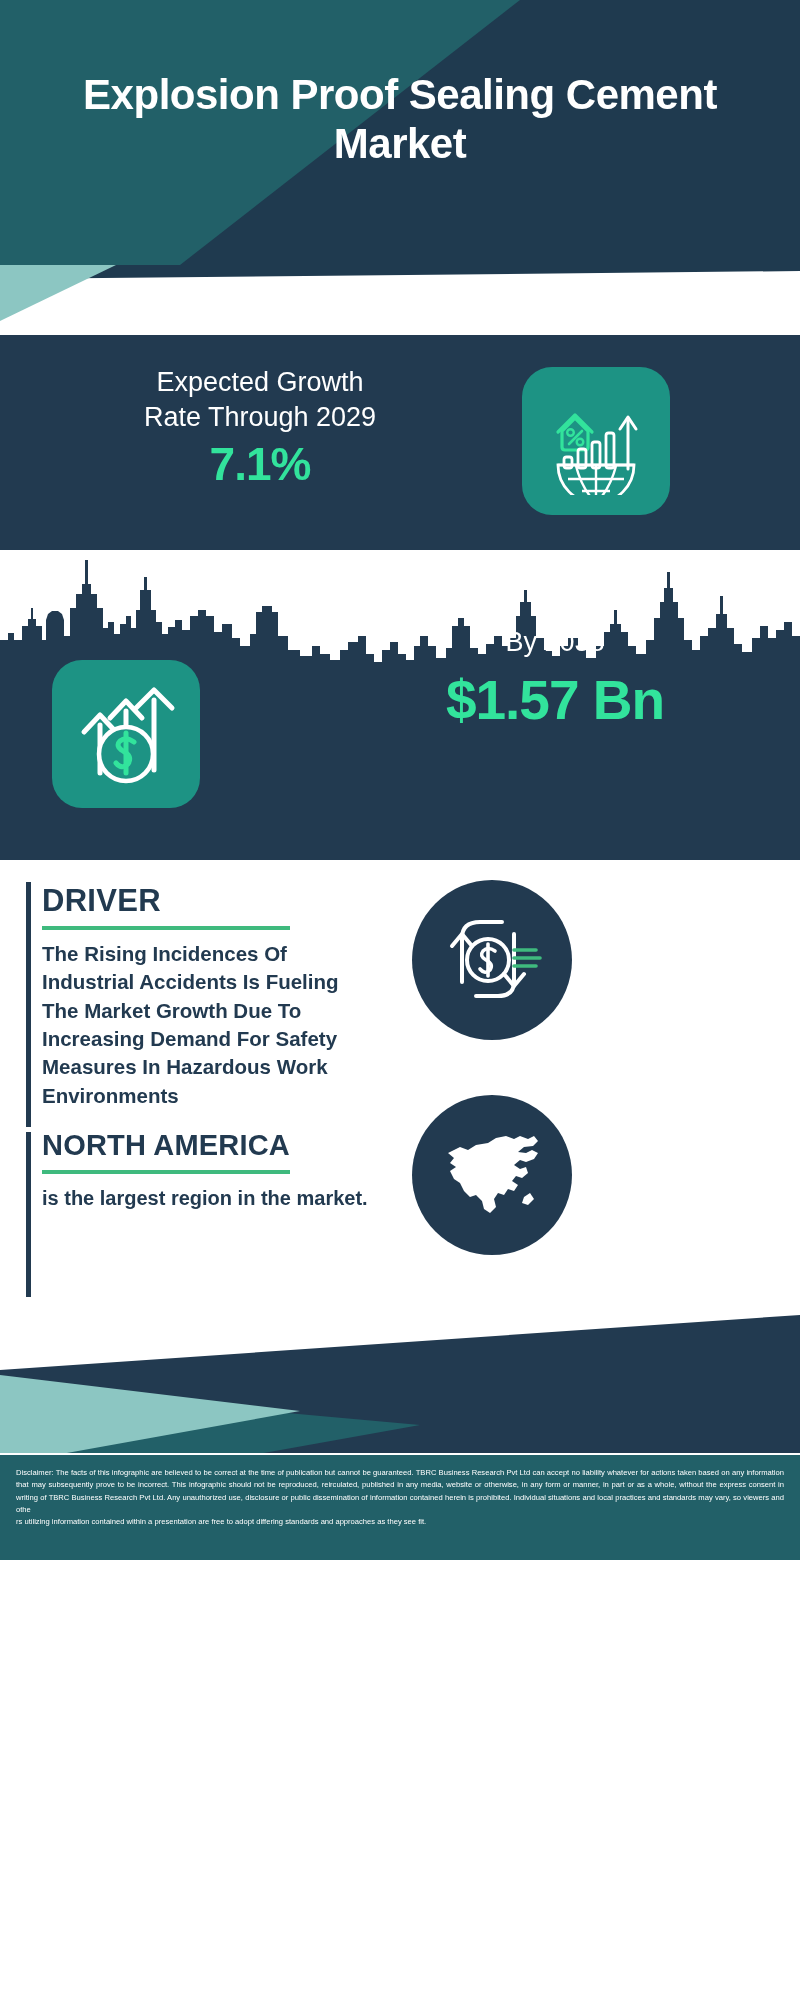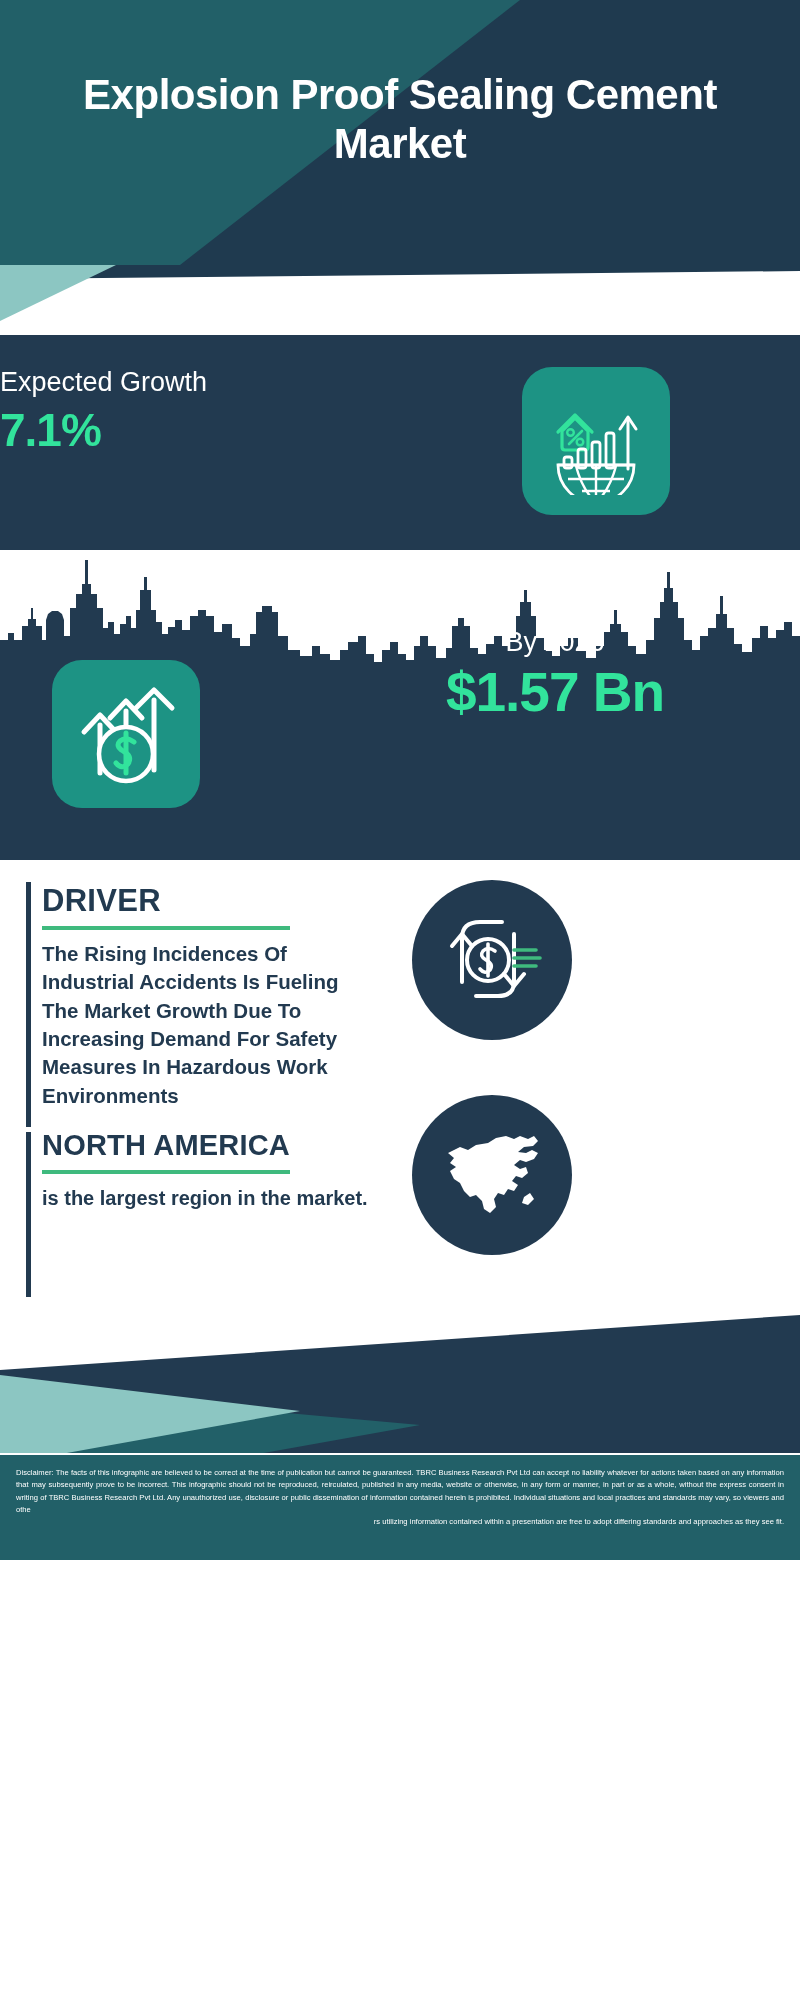--- a/index.html
+++ b/index.html
@@ -40,21 +40,21 @@
   }
   .band .tri-mint {
     position:absolute; top:0; left:0; width:240px; height:70px;
     background:#8cc6c2;
     clip-path: polygon(0 0, 116px 0, 0 56px);
   }
 
   
   .growth { position:relative; width:800px; height:215px; background:#223a50; }
   .growth-text {
-    position:absolute; left:0; top:30px; width:520px; text-align:left;
+    position:absolute; left:0; top:30px; width:520px; text-align:center;
     color:#ffffff;
   }
   .growth-label { font-size:27px; line-height:1.28; font-weight:400; }
   .growth-value {
     font-size:46px; font-weight:bold; color:#32e39c; line-height:1.05;
     margin-top:6px; letter-spacing:-1px;
   }
   .icon-box {
     position:absolute; width:148px; height:148px; border-radius:30px;
     background:#1d9384; display:flex; align-items:center; justify-content:center;
@@ -64,21 +64,21 @@
   
   .skyline-wrap { position:relative; width:800px; height:310px; background:#ffffff; }
   .skyline-svg { position:absolute; left:0; top:0; width:800px; height:310px; }
   .market-text {
     position:absolute; right:10px; top:75px; width:470px; text-align:center;
     color:#ffffff; z-index:4;
   }
   .market-label { font-size:27px; line-height:1.3; font-weight:400; }
   .market-value {
     font-size:55px; font-weight:bold; color:#32e39c; line-height:1.1;
-    margin-top:2px; letter-spacing:-1px;
+    margin-top:10px; letter-spacing:-1px;
   }
   .skyline-wrap .icon-box { left:52px; top:110px; z-index:4; }
 
   
   .content { position:relative; width:800px; height:455px; background:#ffffff; padding-top:22px; }
   .rule-left {
     position:absolute; left:26px; width:5px; background:#223a50;
   }
   .rule-driver { top:22px; height:245px; }
   .rule-region { top:272px; height:165px; }
@@ -136,40 +136,41 @@
   }
 
   .disclaimer {
     position:absolute; left:0; bottom:0; width:800px; height:107px;
     background:#226068; color:#ffffff; z-index:6;
     font-size:7.6px; line-height:1.62; text-align:justify;
     padding:12px 16px 8px 16px;
     border-top:2px solid #ffffff;
   }
   .disclaimer p { text-align:justify; }
-  .disclaimer p:last-child { text-align:right; }
+  .disclaimer p:last-child { text-align:left; }
 </style>
 </head>
 <body>
 
 <div class="page">
 
   <div class="header">
     <div class="tri-teal"></div>
     <div class="header-title">Explosion Proof Sealing Cement Market</div>
   </div>
 
   <div class="band">
     <div class="tri-dark"></div>
     <div class="tri-mint"></div>
   </div>
 
   <div class="growth">
     <div class="growth-text">
       <div class="growth-label">Expected Growth</div>
+      <div class="growth-label">Rate Through 2029</div>
       <div class="growth-value">7.1%</div>
     </div>
     <div class="icon-box">
       <svg width="108" height="108" viewBox="0 0 108 108" aria-hidden="true">
 
         <path d="M20 44 L33 31 L46 44 L46 60 Q46 63 43 63 L23 63 Q20 63 20 60 Z" fill="none" stroke="#32e39c" stroke-width="3.2" stroke-linejoin="round"></path>
         <path d="M16 45 L33 28 L50 45" fill="none" stroke="#32e39c" stroke-width="3.2" stroke-linecap="round" stroke-linejoin="round"></path>
         <circle cx="28.5" cy="45.5" r="3.3" fill="none" stroke="#32e39c" stroke-width="2.4"></circle>
         <circle cx="38" cy="55" r="3.3" fill="none" stroke="#32e39c" stroke-width="2.4"></circle>
         <line x1="27" y1="57" x2="40" y2="44" stroke="#32e39c" stroke-width="2.6" stroke-linecap="round"></line>
@@ -213,21 +214,21 @@
         L604 82 L610 82 L610 74 L614 74 L614 60 L617 60 L617 74 L621 74 L621 82
         L628 82 L628 96 L636 96 L636 104 L646 104 L646 90 L654 90 L654 68 L660 68
         L660 52 L664 52 L664 38 L667 38 L667 22 L670 22 L670 38 L673 38 L673 52
         L678 52 L678 68 L684 68 L684 90 L692 90 L692 100 L700 100 L700 86 L708 86
         L708 78 L716 78 L716 64 L720 64 L720 46 L723 46 L723 64 L727 64 L727 78
         L734 78 L734 94 L742 94 L742 102 L752 102 L752 88 L760 88 L760 76 L768 76
         L768 88 L776 88 L776 80 L784 80 L784 72 L792 72 L792 86 L800 86 L800 310 L0 310 Z"></path>
     </svg>
 
     <div class="market-text">
-      <div class="market-label">By 2026</div>
+      <div class="market-label">By 2038</div>
       <div class="market-value">$1.57 Bn</div>
     </div>
 
     <div class="icon-box">
       <svg width="112" height="112" viewBox="0 0 112 112" aria-hidden="true">
 
         <path d="M30 95 L30 47" stroke="#fff" stroke-width="5" stroke-linecap="round" fill="none"></path>
         <path d="M14 54 L30 37 L46 54" fill="none" stroke="#fff" stroke-width="5" stroke-linecap="round" stroke-linejoin="round"></path>
 
         <path d="M56 84 L56 33" stroke="#fff" stroke-width="5" stroke-linecap="round" fill="none"></path>

